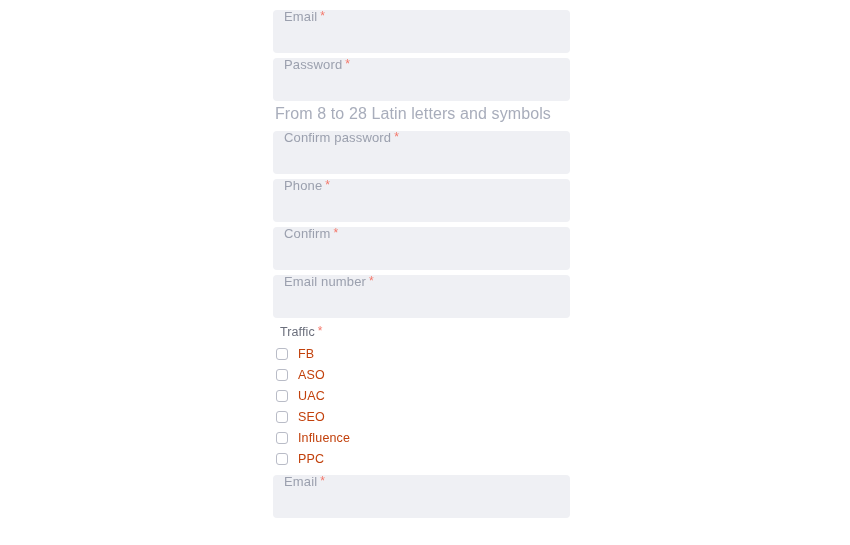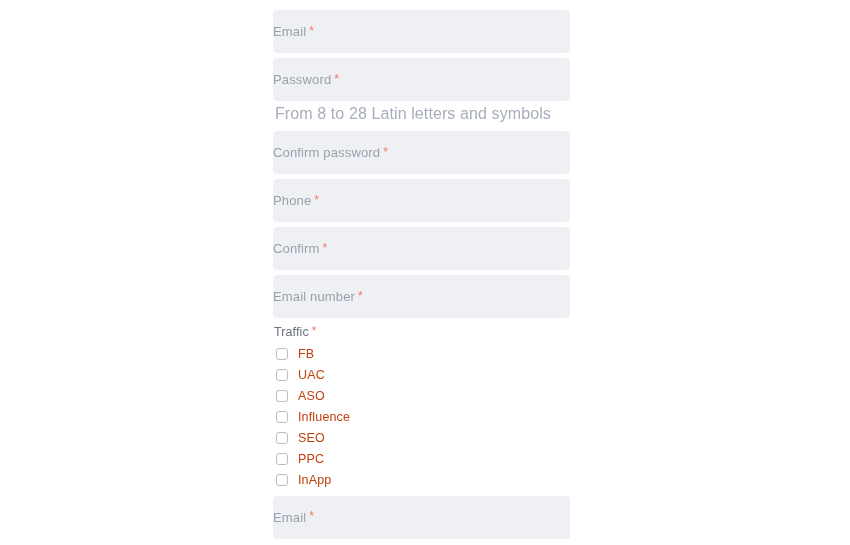--- a/index.html
+++ b/index.html
@@ -24,21 +24,21 @@
 
   .field {
     position: relative;
     width: 297px;
     height: 43px;
     background: #eff0f4;
     border-radius: 4px;
     margin-bottom: 5px;
     box-sizing: border-box;
     display: flex;
-    align-items: center;
+    padding-left: 11px;
     cursor: text;
   }
 
   .field .placeholder {
     font-size: 13px;
     color: #9ba0ae;
     letter-spacing: 0.15px;
     line-height: 1;
     white-space: nowrap;
   }
@@ -62,21 +62,21 @@
   .traffic-block {
     margin-top: 8px;
     margin-bottom: 5px;
   }
 
   .traffic-label {
     font-size: 12.5px;
     color: #6b6f7c;
     letter-spacing: 0.1px;
     line-height: 1;
-    margin-left: 1px;
+    margin-left: 7px;
     margin-bottom: 5px;
   }
 
   .check-row {
     display: flex;
     align-items: center;
     height: 21px;
     cursor: pointer;
   }
 
@@ -143,48 +143,44 @@
       <span>Traffic</span><span class="req">*</span>
     </div>
 
     <div class="check-row">
       <span class="checkbox"></span>
       <span class="check-label">FB</span>
     </div>
 
     <div class="check-row">
       <span class="checkbox"></span>
+      <span class="check-label">ASO</span>
+    </div>
+
+    <div class="check-row">
+      <span class="checkbox"></span>
       <span class="check-label">UAC</span>
     </div>
 
     <div class="check-row">
       <span class="checkbox"></span>
-      <span class="check-label">ASO</span>
+      <span class="check-label">SEO</span>
     </div>
 
     <div class="check-row">
       <span class="checkbox"></span>
       <span class="check-label">Influence</span>
     </div>
 
     <div class="check-row">
       <span class="checkbox"></span>
-      <span class="check-label">SEO</span>
-    </div>
-
-    <div class="check-row">
-      <span class="checkbox"></span>
       <span class="check-label">PPC</span>
     </div>
 
 
-    <div class="check-row">
-      <span class="checkbox"></span>
-      <span class="check-label">InApp</span>
-    </div>
   </div>
 
   <div class="field">
     <span class="placeholder">Email</span>
     <span class="req">*</span>
   </div>
 
 </div>
 
 </body></html>

